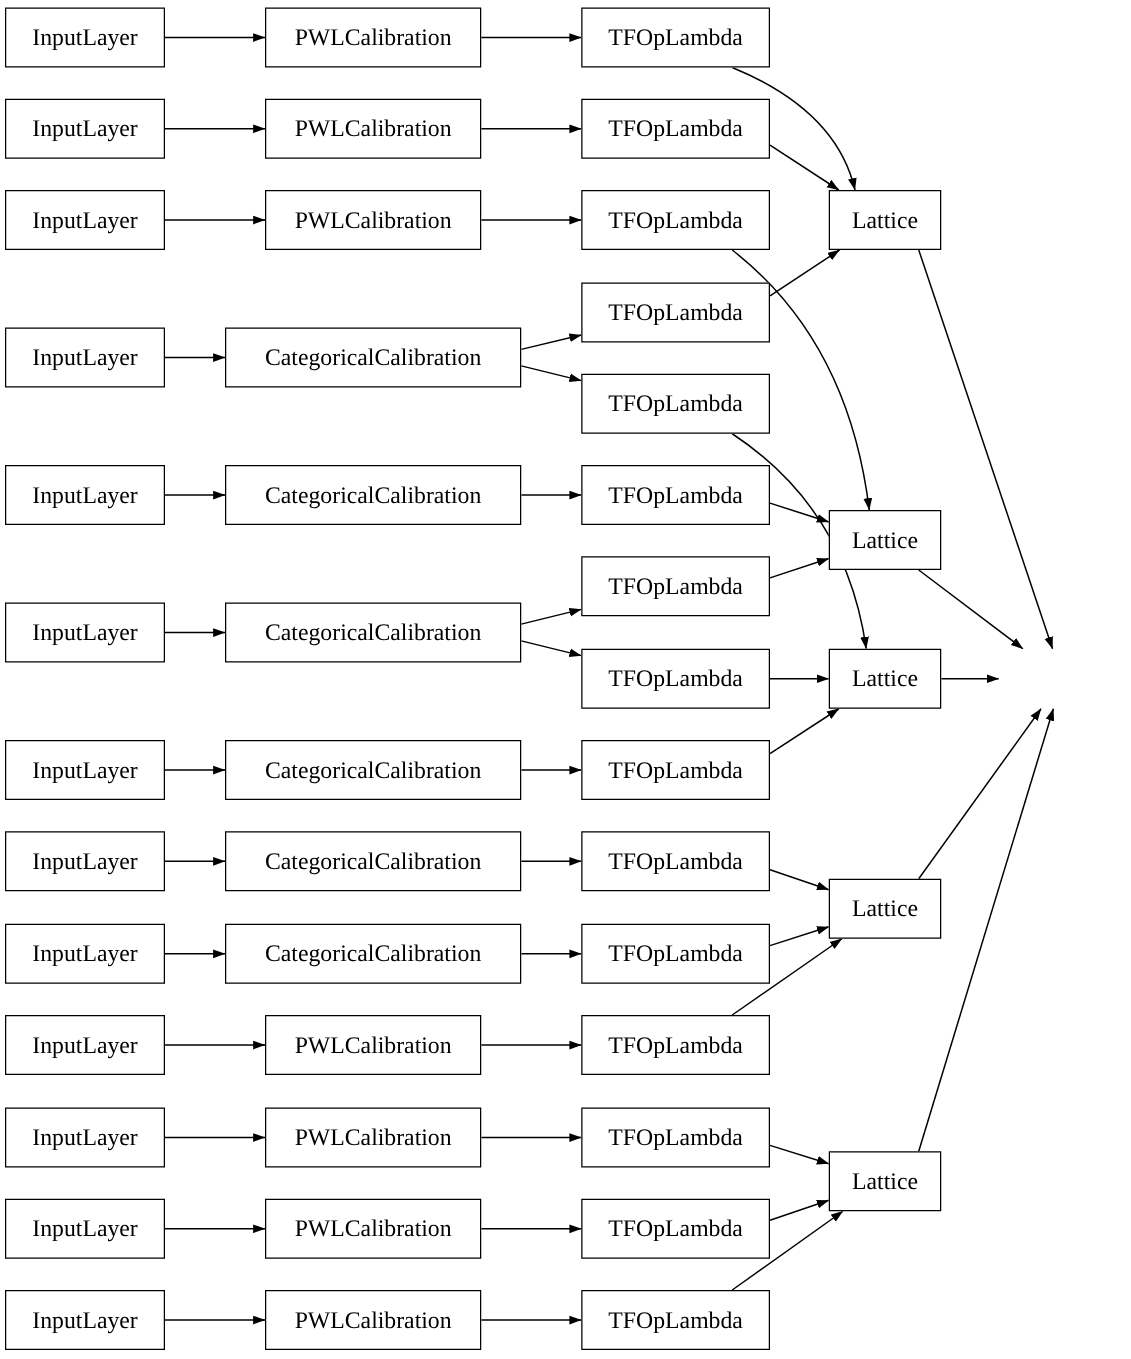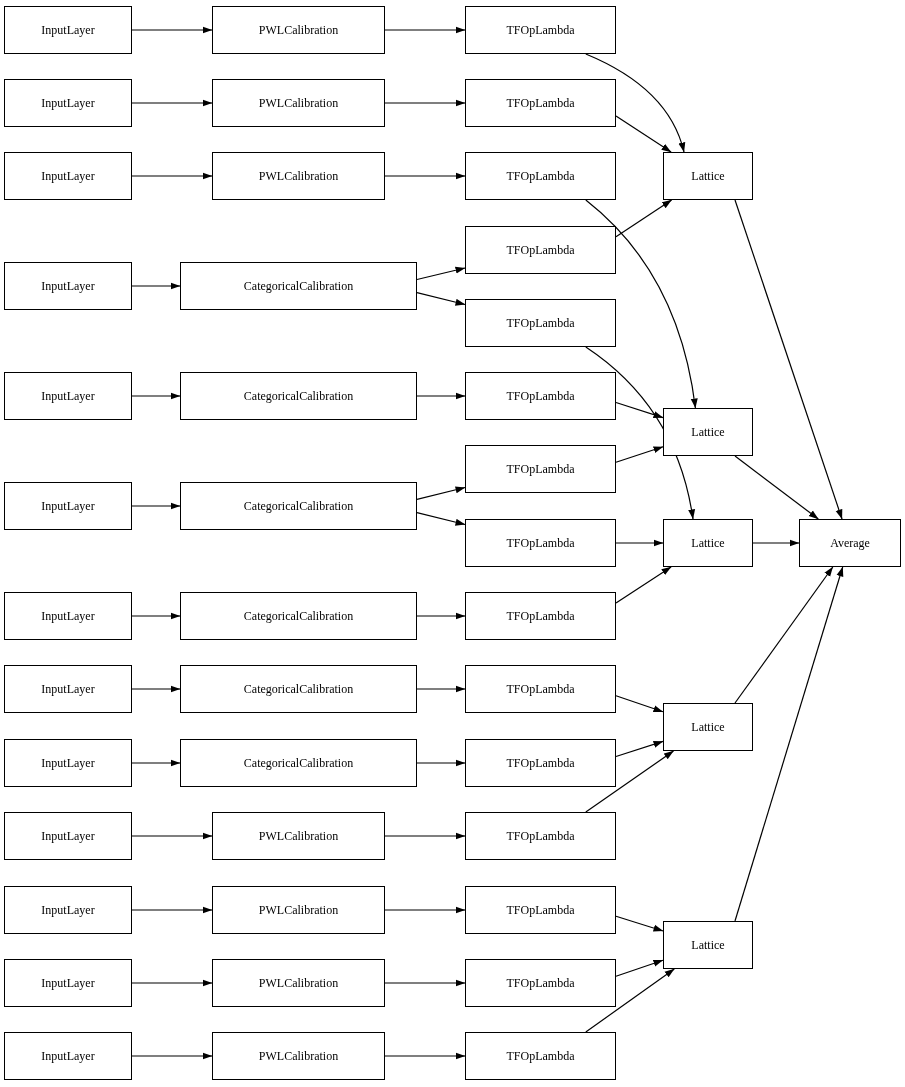--- a/index.html
+++ b/index.html
@@ -29,21 +29,21 @@
   }
   .node {
     position: absolute;
     box-sizing: border-box;
     background: #ffffff;
     border: 1.5px solid #000000;
     display: flex;
     align-items: center;
     justify-content: center;
     font-family: "Liberation Serif", "DejaVu Serif", serif;
-    font-size: 12px;
+    font-size: 19px;
     line-height: 1;
     color: #000000;
     white-space: nowrap;
   }
   .edge {
     fill: none;
     stroke: #000000;
     stroke-width: 1.2px;
   }
 </style>
@@ -238,17 +238,14 @@
       </div>
       <div class="node lattice" style="left: 663px; top: 519px; width: 90px; height: 48px;">
         <span>Lattice</span>
       </div>
       <div class="node lattice" style="left: 663px; top: 703px; width: 90px; height: 48px;">
         <span>Lattice</span>
       </div>
       <div class="node lattice" style="left: 663px; top: 921px; width: 90px; height: 48px;">
         <span>Lattice</span>
       </div>
-      <div class="node average" style="left: 799px; top: 519px; width: 102px; height: 48px;">
-        <span>Average</span>
-      </div>
     </div>
 </div>
 
 </body></html>

